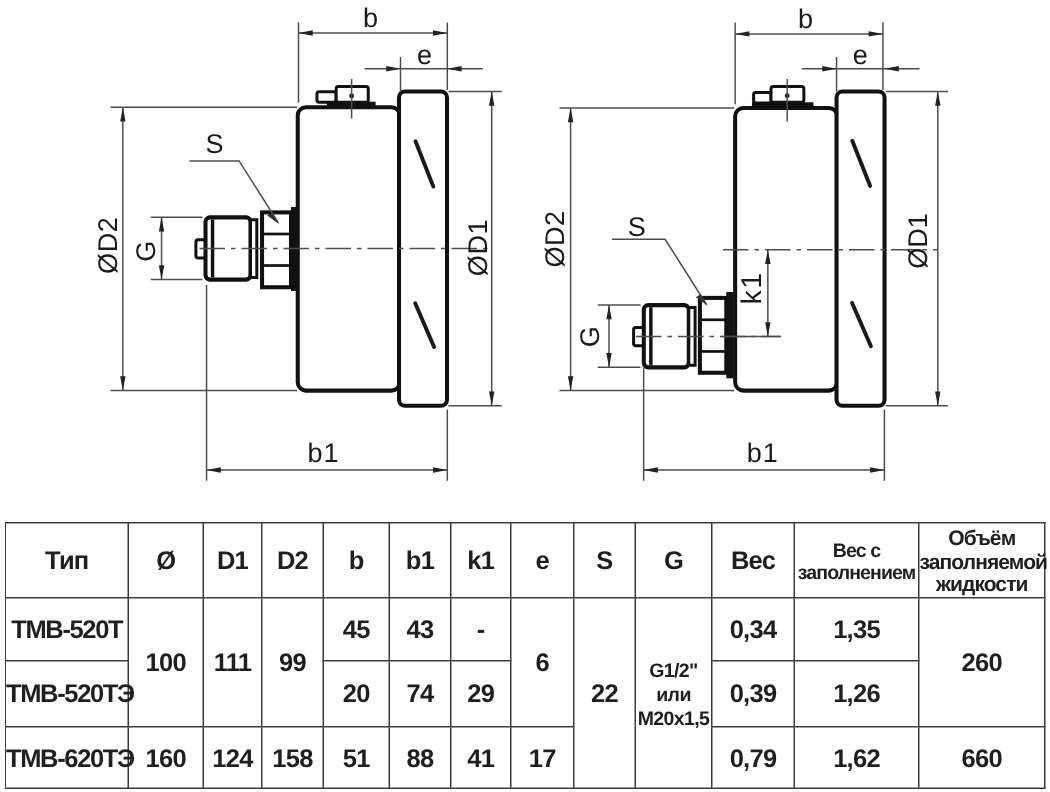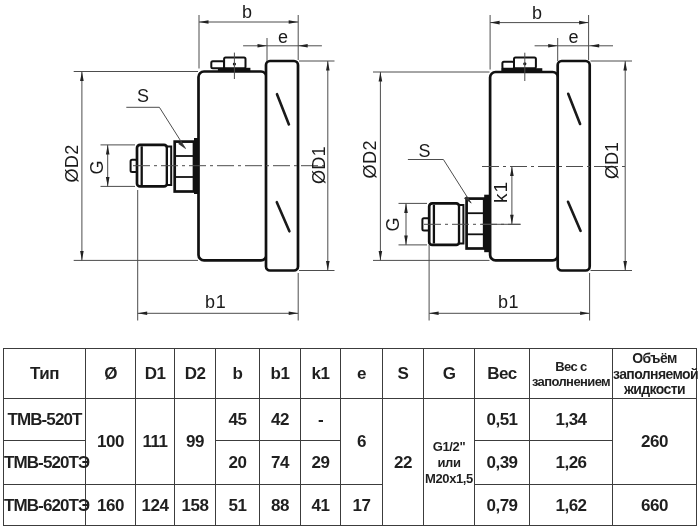--- a/index.html
+++ b/index.html
@@ -315,27 +315,27 @@
 <td>Вес</td>
 <td class="h2">Вес с<br>заполнением</td>
 <td class="h3">Объём<br>заполняемой<br>жидкости</td>
 </tr>
 <tr style="height:42px">
 <td class="tname">ТМВ-520Т</td>
 <td rowspan="2">100</td>
 <td rowspan="2">111</td>
 <td rowspan="2">99</td>
 <td>45</td>
-<td>42</td>
+<td>43</td>
 <td>-</td>
 <td rowspan="2">6</td>
 <td rowspan="3">22</td>
 <td rowspan="3" class="gcell">G1/2"<br>или<br>M20x1,5</td>
-<td>0,51</td>
-<td>1,34</td>
+<td>0,34</td>
+<td>1,35</td>
 <td rowspan="2">260</td>
 </tr>
 <tr style="height:44px">
 <td class="tname">ТМВ-520ТЭ</td>
 <td>20</td>
 <td>74</td>
 <td>29</td>
 <td>0,39</td>
 <td>1,26</td>
 </tr>

